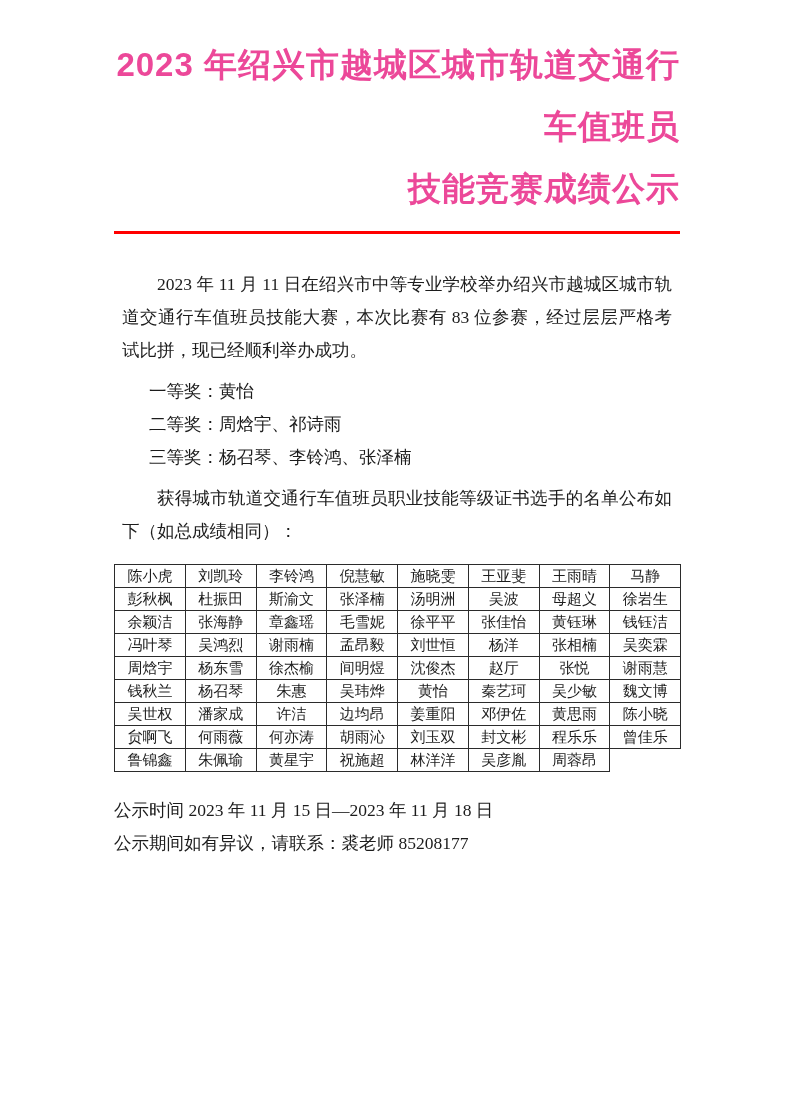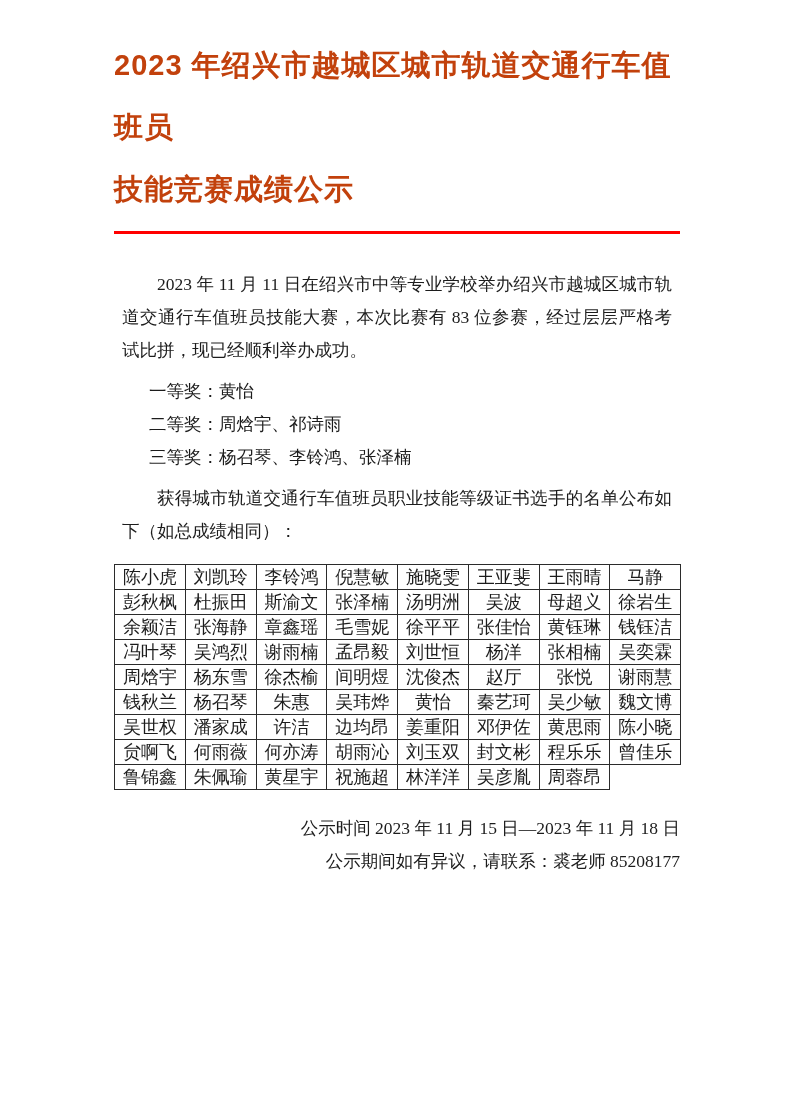--- a/index.html
+++ b/index.html
@@ -12,26 +12,26 @@
     font-family:"Liberation Serif","DejaVu Serif",serif;
     color:#1c1c1c;
   }
   .content{
     margin:0 114px;
     width:566px;
   }
   
   .title-block{
     padding-top:34px;
-    text-align:left;
+    text-align:right;
     font-family:"Liberation Sans","DejaVu Sans",sans-serif;
     font-weight:bold;
-    font-size:29px;
+    font-size:33px;
     line-height:62px;
-    color:#c2410c;
+    color:#ec4899;
     letter-spacing:1px;
   }
   .title-rule{
     margin-top:11px;
     border:none;
     border-top:3px solid #ff0000;
     height:0;
   }
   
   .body-text{
@@ -52,34 +52,34 @@
     font-size:17.5px;
     line-height:33px;
   }
   .award-label{font-weight:normal;}
   
   table.names{
     margin-top:16px;
     border-collapse:collapse;
     table-layout:fixed;
     width:566px;
-    font-size:18px;
+    font-size:15px;
   }
   table.names td{
     border:1.6px solid #2b2b2b;
     height:22px;
     padding:0 2px;
     text-align:center;
     white-space:nowrap;
     overflow:hidden;
   }
   
   .footer{
     margin-top:22px;
-    text-align:right;
+    text-align:left;
     font-size:17.5px;
     line-height:33px;
   }
   .footer p{margin:0;}
 </style>
 </head>
 <body>
 
 <div class="page">
   <div class="content">

